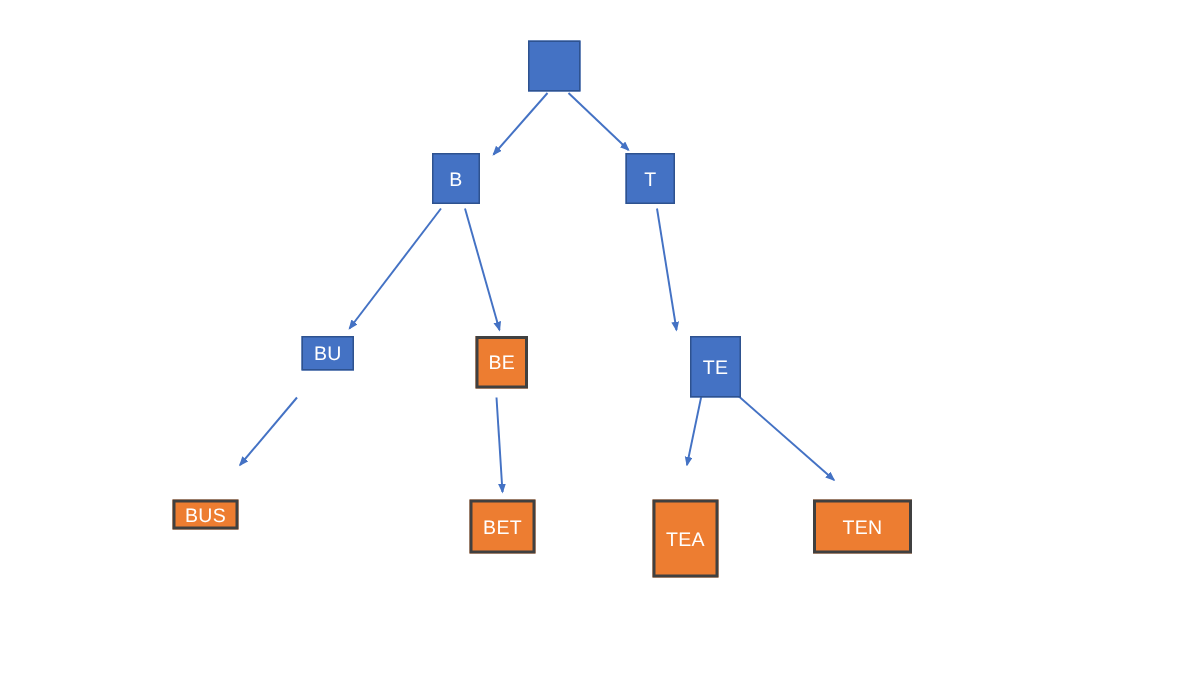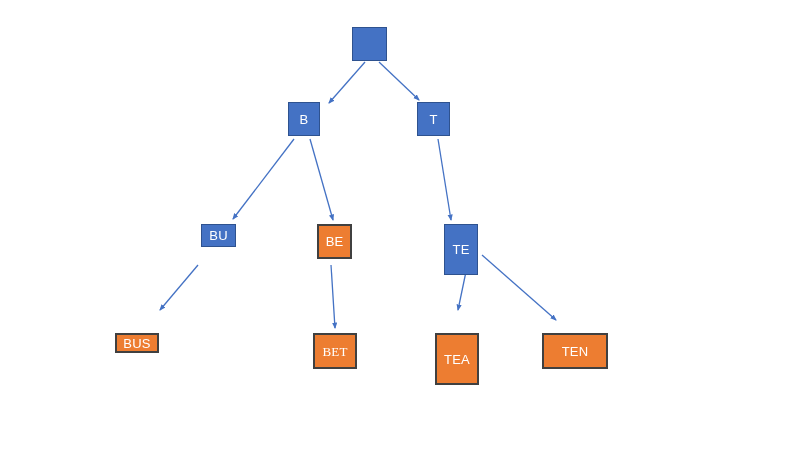--- a/index.html
+++ b/index.html
@@ -87,27 +87,27 @@
       </div>
       <div class="node blue" style="left: 417px; top: 102px; width: 33px; height: 34px;">
         <span class="node-label">T</span>
       </div>
       <div class="node blue" style="left: 201px; top: 224px; width: 35px; height: 23px; justify-content: center;">
         <span class="node-label">BU</span>
       </div>
       <div class="node orange" style="left: 317px; top: 224px; width: 35px; height: 35px;">
         <span class="node-label">BE</span>
       </div>
-      <div class="node blue" style="left: 444px; top: 224px; width: 34px; height: 51px; align-items: center;">
+      <div class="node blue" style="left: 460px; top: 224px; width: 34px; height: 41px; align-items: center;">
         <span class="node-label">TE</span>
       </div>
       <div class="node orange" style="left: 115px; top: 333px; width: 44px; height: 20px;">
         <span class="node-label">BUS</span>
       </div>
-      <div class="node orange" style="left: 313px; top: 333px; width: 44px; height: 36px; font-family: Liberation Serif, serif;">
+      <div class="node orange" style="left: 313px; top: 333px; width: 44px; height: 36px;">
         <span class="node-label">BET</span>
       </div>
       <div class="node orange" style="left: 435px; top: 333px; width: 44px; height: 52px;">
         <span class="node-label">TEA</span>
       </div>
       <div class="node orange" style="left: 542px; top: 333px; width: 66px; height: 36px;">
         <span class="node-label">TEN</span>
       </div>
     </div>
 

